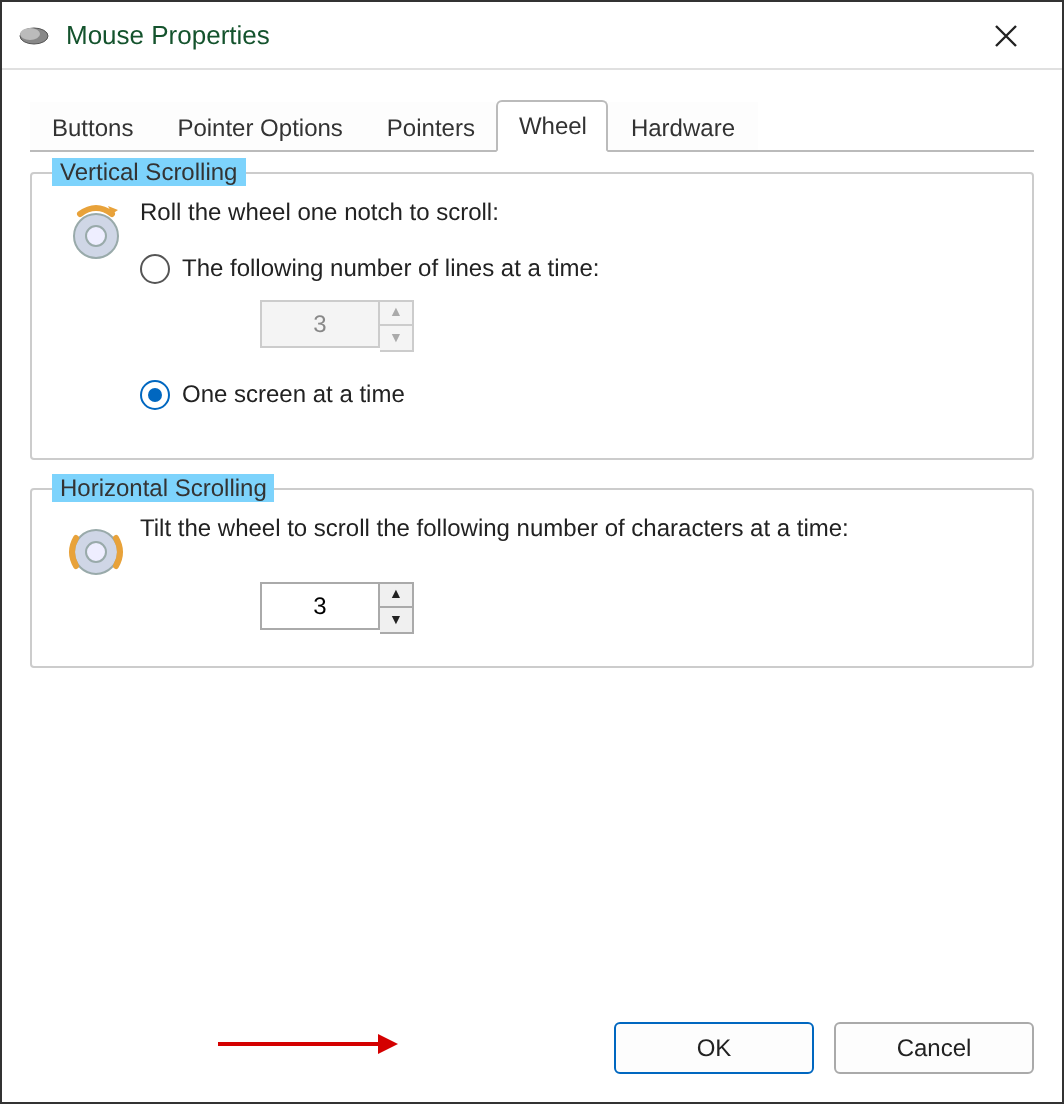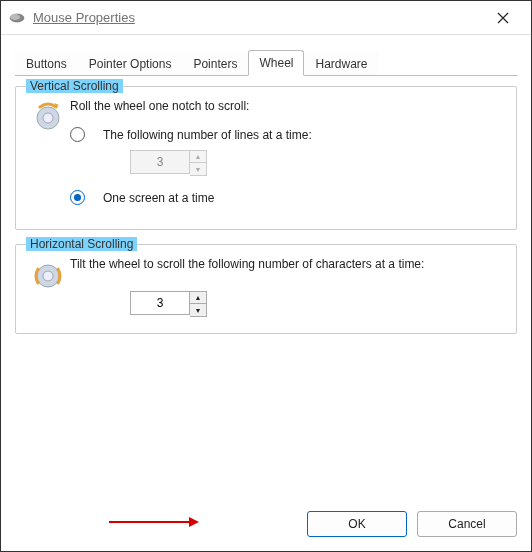--- a/index.html
+++ b/index.html
@@ -1,33 +1,33 @@
 <!DOCTYPE html>
 <html><head>
 <meta charset="utf-8">
 <style>
   * { box-sizing: border-box; font-family: 'Segoe UI', Tahoma, sans-serif; }
   body { margin: 0; padding: 0; width: 532px; height: 552px; background: #fff; }
   .window { width: 532px; height: 552px; border: 1px solid #333; background: #fff; display: flex; flex-direction: column; }
   .titlebar { display: flex; align-items: center; height: 34px; padding: 0 8px; border-bottom: 1px solid #e0e0e0; }
   .titlebar .icon { width: 16px; height: 16px; margin-right: 8px; display:flex; align-items:center; justify-content:center;}
-  .titlebar .title { font-size: 13px; color: #737373; flex: 1; text-decoration: underline; }
+  .titlebar .title { font-size: 13px; color: #14532d; flex: 1; }
   .titlebar .close { width: 40px; height: 30px; display: flex; align-items: center; justify-content: center; cursor: default; }
   .tabs { display: flex; padding: 14px 14px 0 14px; align-items: center; }
   .tab { padding: 5px 10px; font-size: 12px; color: #333; border: 1px solid transparent; border-bottom: none; cursor: default; position: relative; top: 1px; background: #fdfdfd;}
   .tab.active { border: 1px solid #bbb; border-bottom: 1px solid #fff; background: #fff; border-radius: 3px 3px 0 0; z-index: 2;}
   .tab-line { border-top: 1px solid #bbb; margin: 0 14px; position: relative; top: 0; z-index:1;}
   .content { flex: 1; padding: 10px 14px 10px 14px; }
   .group { border: 1px solid #ccc; border-radius: 2px; padding: 12px 10px 16px 10px; margin-bottom: 14px; position: relative; }
   .group-title { position: absolute; top: -8px; left: 10px; background: #7dd3fc; padding: 0 4px; font-size: 12px; color: #333; }
   .group-row { display: flex; align-items: flex-start; }
   .group-icon { width: 44px; flex-shrink: 0; display:flex; justify-content:center; padding-top:2px;}
   .group-body { flex: 1; font-size: 12px; color: #222; }
   .body-text { margin-bottom: 14px; }
-  .radio-row { display: flex; align-items: center; margin-bottom: 8px; gap: 12px; }
+  .radio-row { display: flex; margin-bottom: 8px; }
   .radio { width: 15px; height: 15px; border-radius: 50%; border: 1.5px solid #555; margin-right: 6px; display: inline-flex; align-items:center; justify-content:center; flex-shrink:0;}
   .radio.checked { border-color: #0067c0; }
   .radio.checked::after { content: ''; width: 7px; height: 7px; border-radius: 50%; background: #0067c0; }
   .spin-wrap { display: flex; margin: 4px 0 14px 60px; }
   .spin-input { width: 60px; height: 24px; border: 1px solid #aaa; font-size: 12px; text-align: center; padding: 0; outline: none; }
   .spin-input:disabled { background: #f4f4f4; color: #888; border-color:#ccc;}
   .spin-btns { display: flex; flex-direction: column; border: 1px solid #aaa; border-left: none; }
   .spin-btns.disabled { border-color:#ccc; }
   .spin-btn { width: 16px; height: 12px; background: #f0f0f0; display:flex; align-items:center; justify-content:center; font-size:7px; line-height:1; cursor:default;}
   .spin-btns.disabled .spin-btn { color:#aaa; background:#f4f4f4;}

